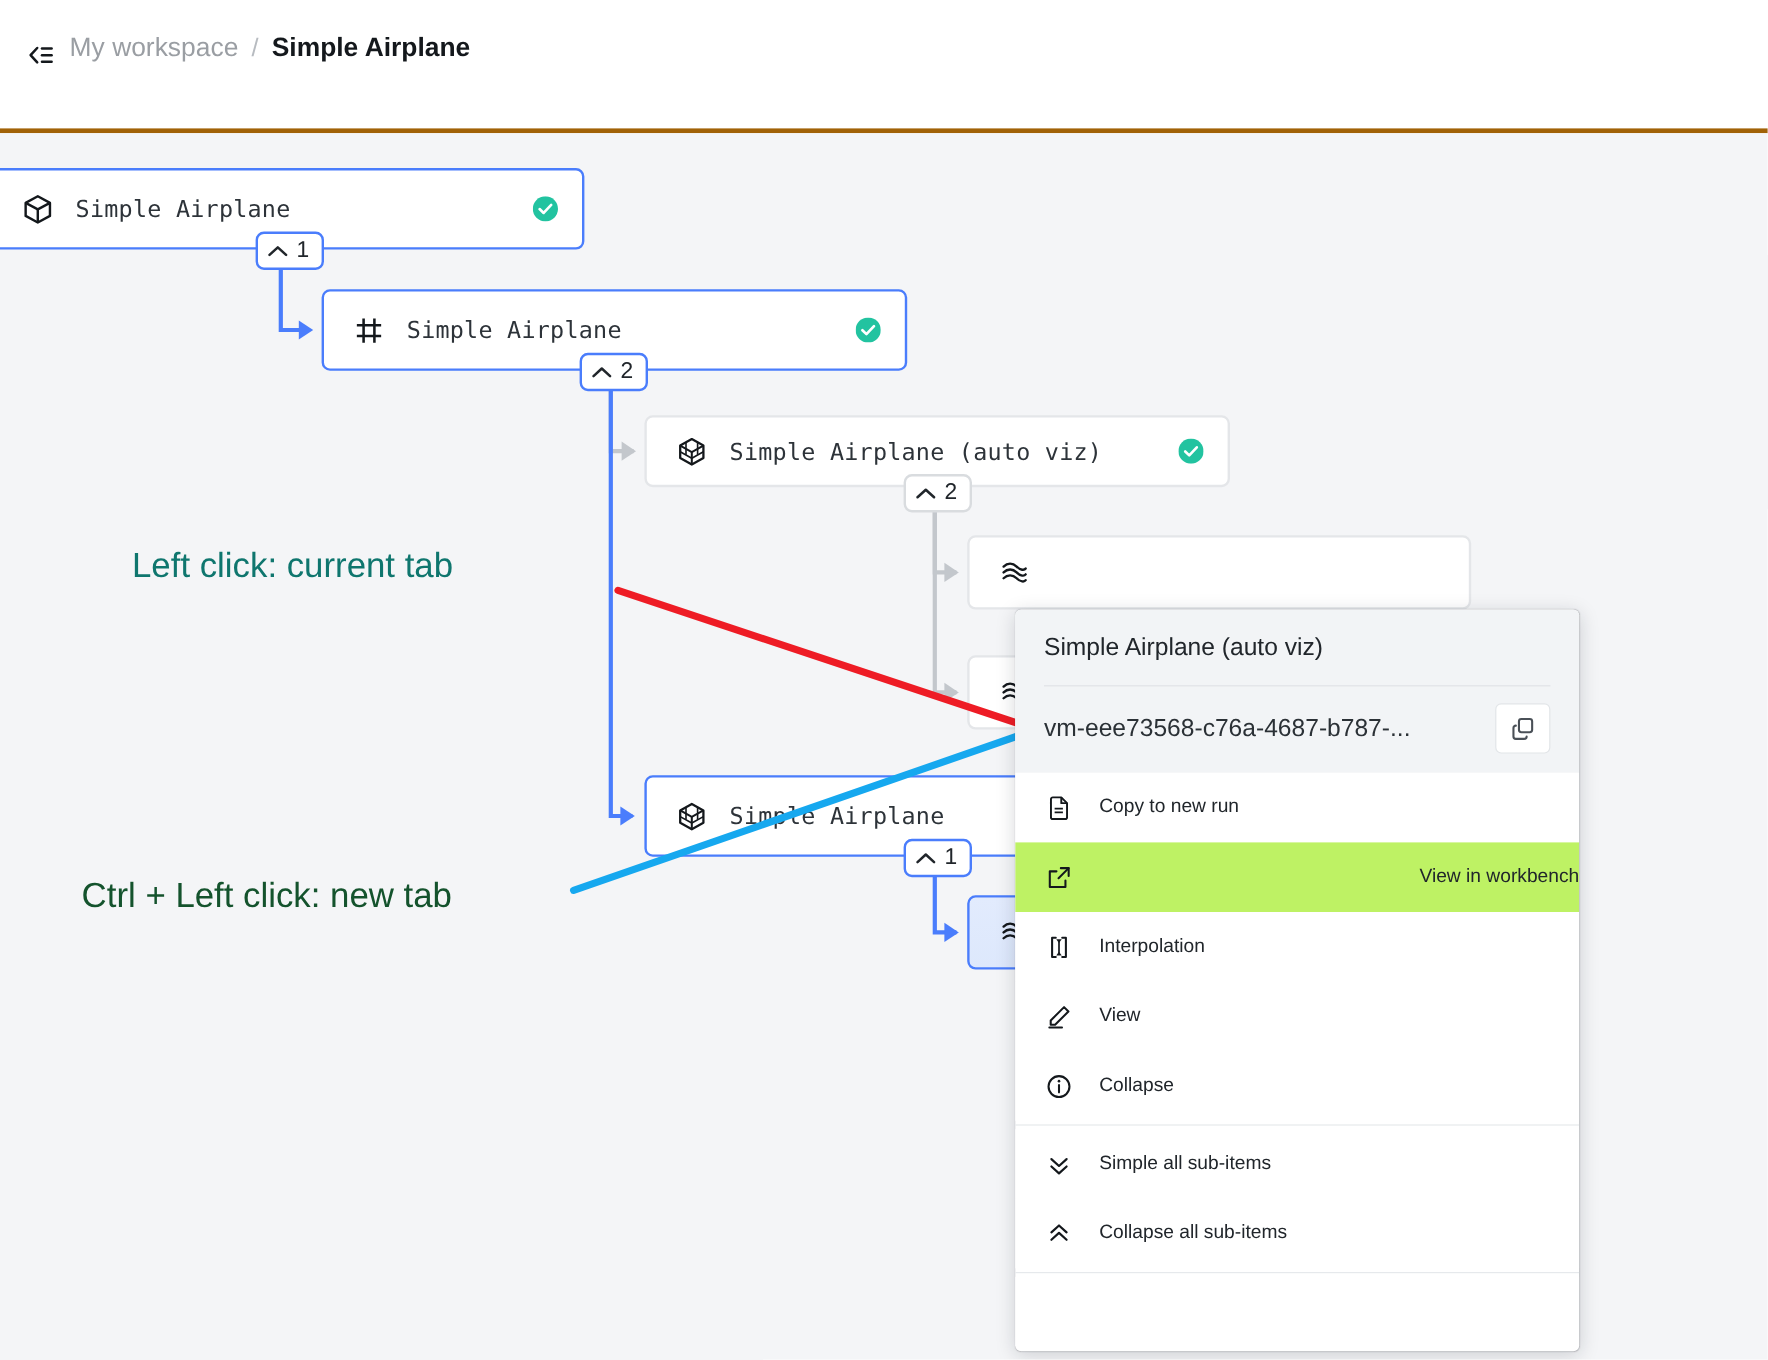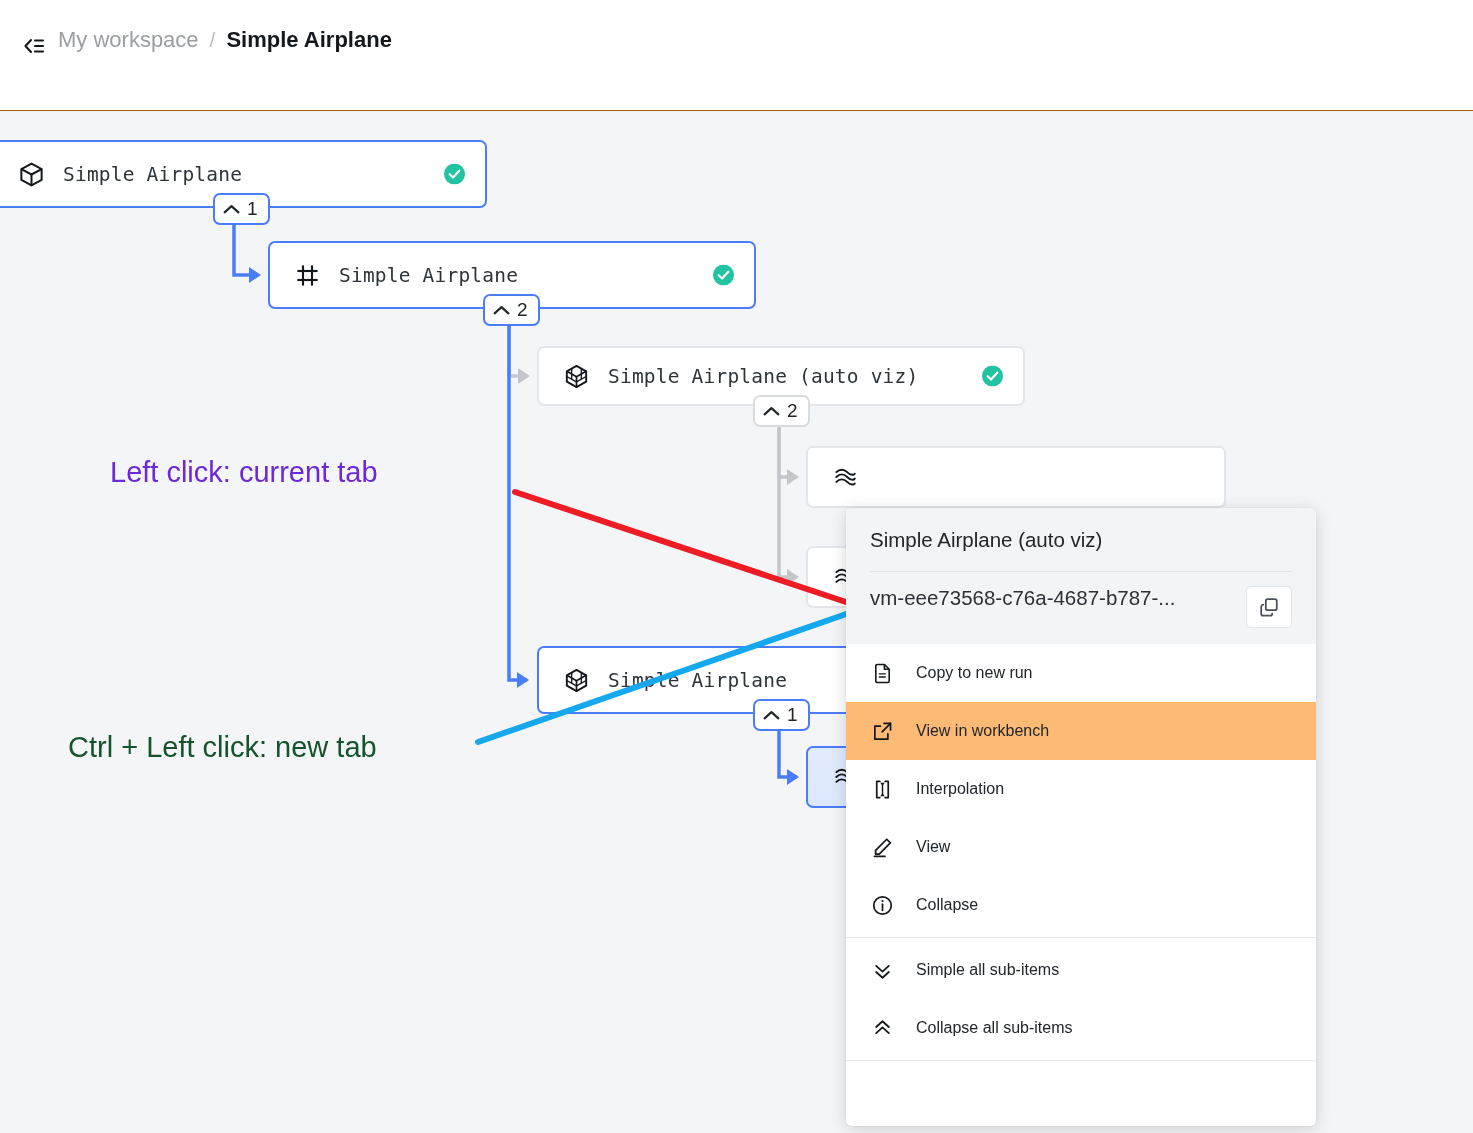--- a/index.html
+++ b/index.html
@@ -9,21 +9,21 @@
     overflow: hidden;
     font-family: "Liberation Sans", sans-serif;
     background: #ffffff;
   }
 
   
   .topbar {
     position: absolute; left: 0; top: 0;
     width: 1473px; height: 111px;
     background: #ffffff;
-    border-bottom: 1px solid #a16207;
+    border-bottom: 4px solid #a16207;
     display: flex; align-items: center;
   }
   .collapse-icon {
     position: absolute; left: 18px; top: 30px;
     width: 32px; height: 32px;
     display: flex; align-items: center; justify-content: center;
     cursor: pointer;
   }
   .breadcrumb {
     position: absolute; left: 58px; top: 27px;
@@ -93,21 +93,21 @@
   #badge-sim     { left: 753px; top: 588px; }
 
   
   .annot {
     position: absolute;
     font-family: "Liberation Sans", sans-serif;
     font-size: 29px;
     white-space: nowrap;
     z-index: 8;
   }
-  #annot-red  { left: 110px; top: 345px; color: #6d28d9; }
+  #annot-red  { left: 110px; top: 345px; color: #0f766e; }
   #annot-blue { left: 68px;  top: 620px; color: #14532d; }
 
   
   .ctxmenu {
     position: absolute;
     left: 846px; top: 397px;
     width: 470px;
     background: #ffffff;
     border-radius: 5px;
     box-shadow: 0 3px 16px rgba(16,22,33,0.17), 0 0 1px rgba(16,22,33,0.22);
@@ -118,21 +118,21 @@
   .ctx-header {
     background: #f2f4f6;
     padding: 20px 24px 0 24px;
   }
   .ctx-title {
     font-size: 20.5px; color: #21262b;
     padding-bottom: 19px;
     border-bottom: 1px solid #e0e3e6;
   }
   .ctx-idrow {
-    display: flex; justify-content: space-between;
+    display: flex; align-items: center; justify-content: space-between;
     padding: 14px 0 16px 0;
   }
   .ctx-id {
     font-size: 20.5px; color: #2b3136;
     overflow: hidden; white-space: nowrap;
   }
   .copy-btn {
     width: 46px; height: 42px;
     background: #ffffff;
     border: 1px solid #e2e5e8;
@@ -145,21 +145,21 @@
   .ctx-item {
     display: flex; align-items: center;
     height: 58px;
     padding-left: 24px;
     gap: 22px;
     font-size: 16px;
     color: #21262b;
     cursor: pointer;
     background: #ffffff;
   }
-  .ctx-item.highlight { background: #fdba74; }
+  .ctx-item.highlight { background: #bef264; justify-content: space-between; }
   .ctx-item.danger { color: #f2436a; }
   .ctx-item .mi { width: 24px; height: 24px; display:flex; align-items:center; justify-content:center; flex: none; }
   .ctx-sep { height: 1px; background: #e6e9ec; margin: 3px 0; }
 </style>
 </head>
 <body>
 
 <div class="topbar">
   <div class="collapse-icon">
     <svg width="28" height="28" viewBox="0 0 28 28" fill="none">

